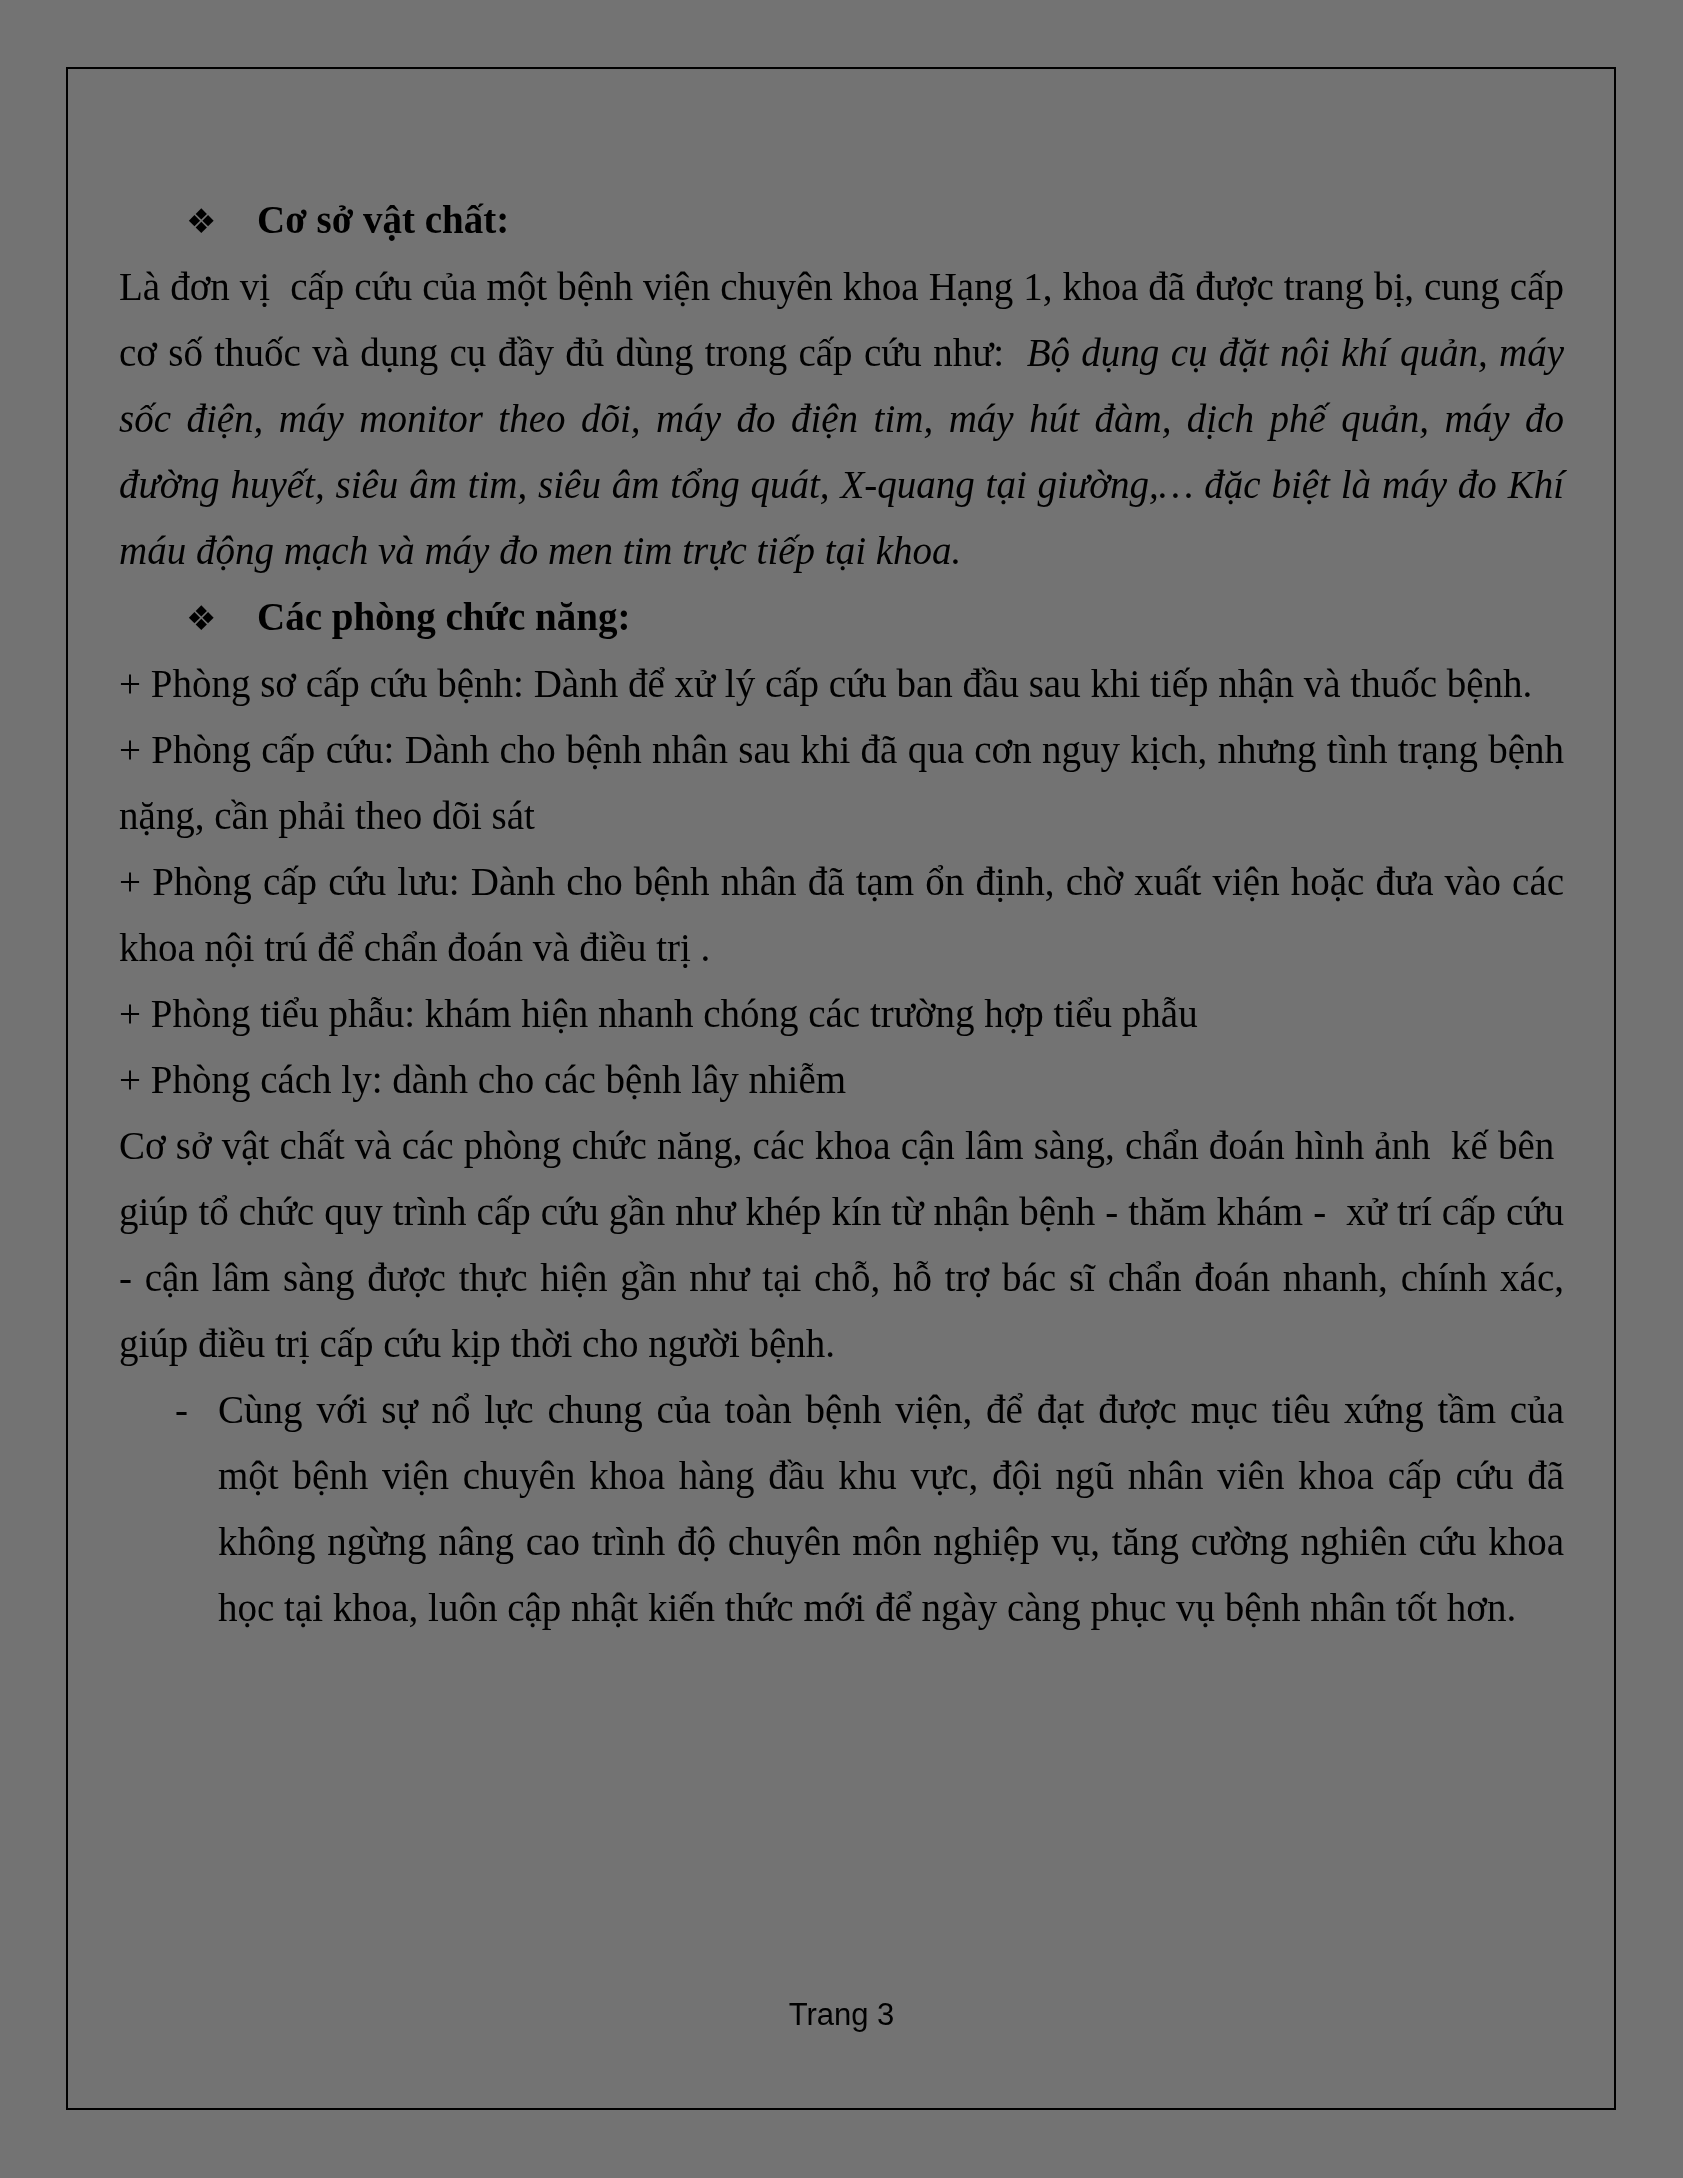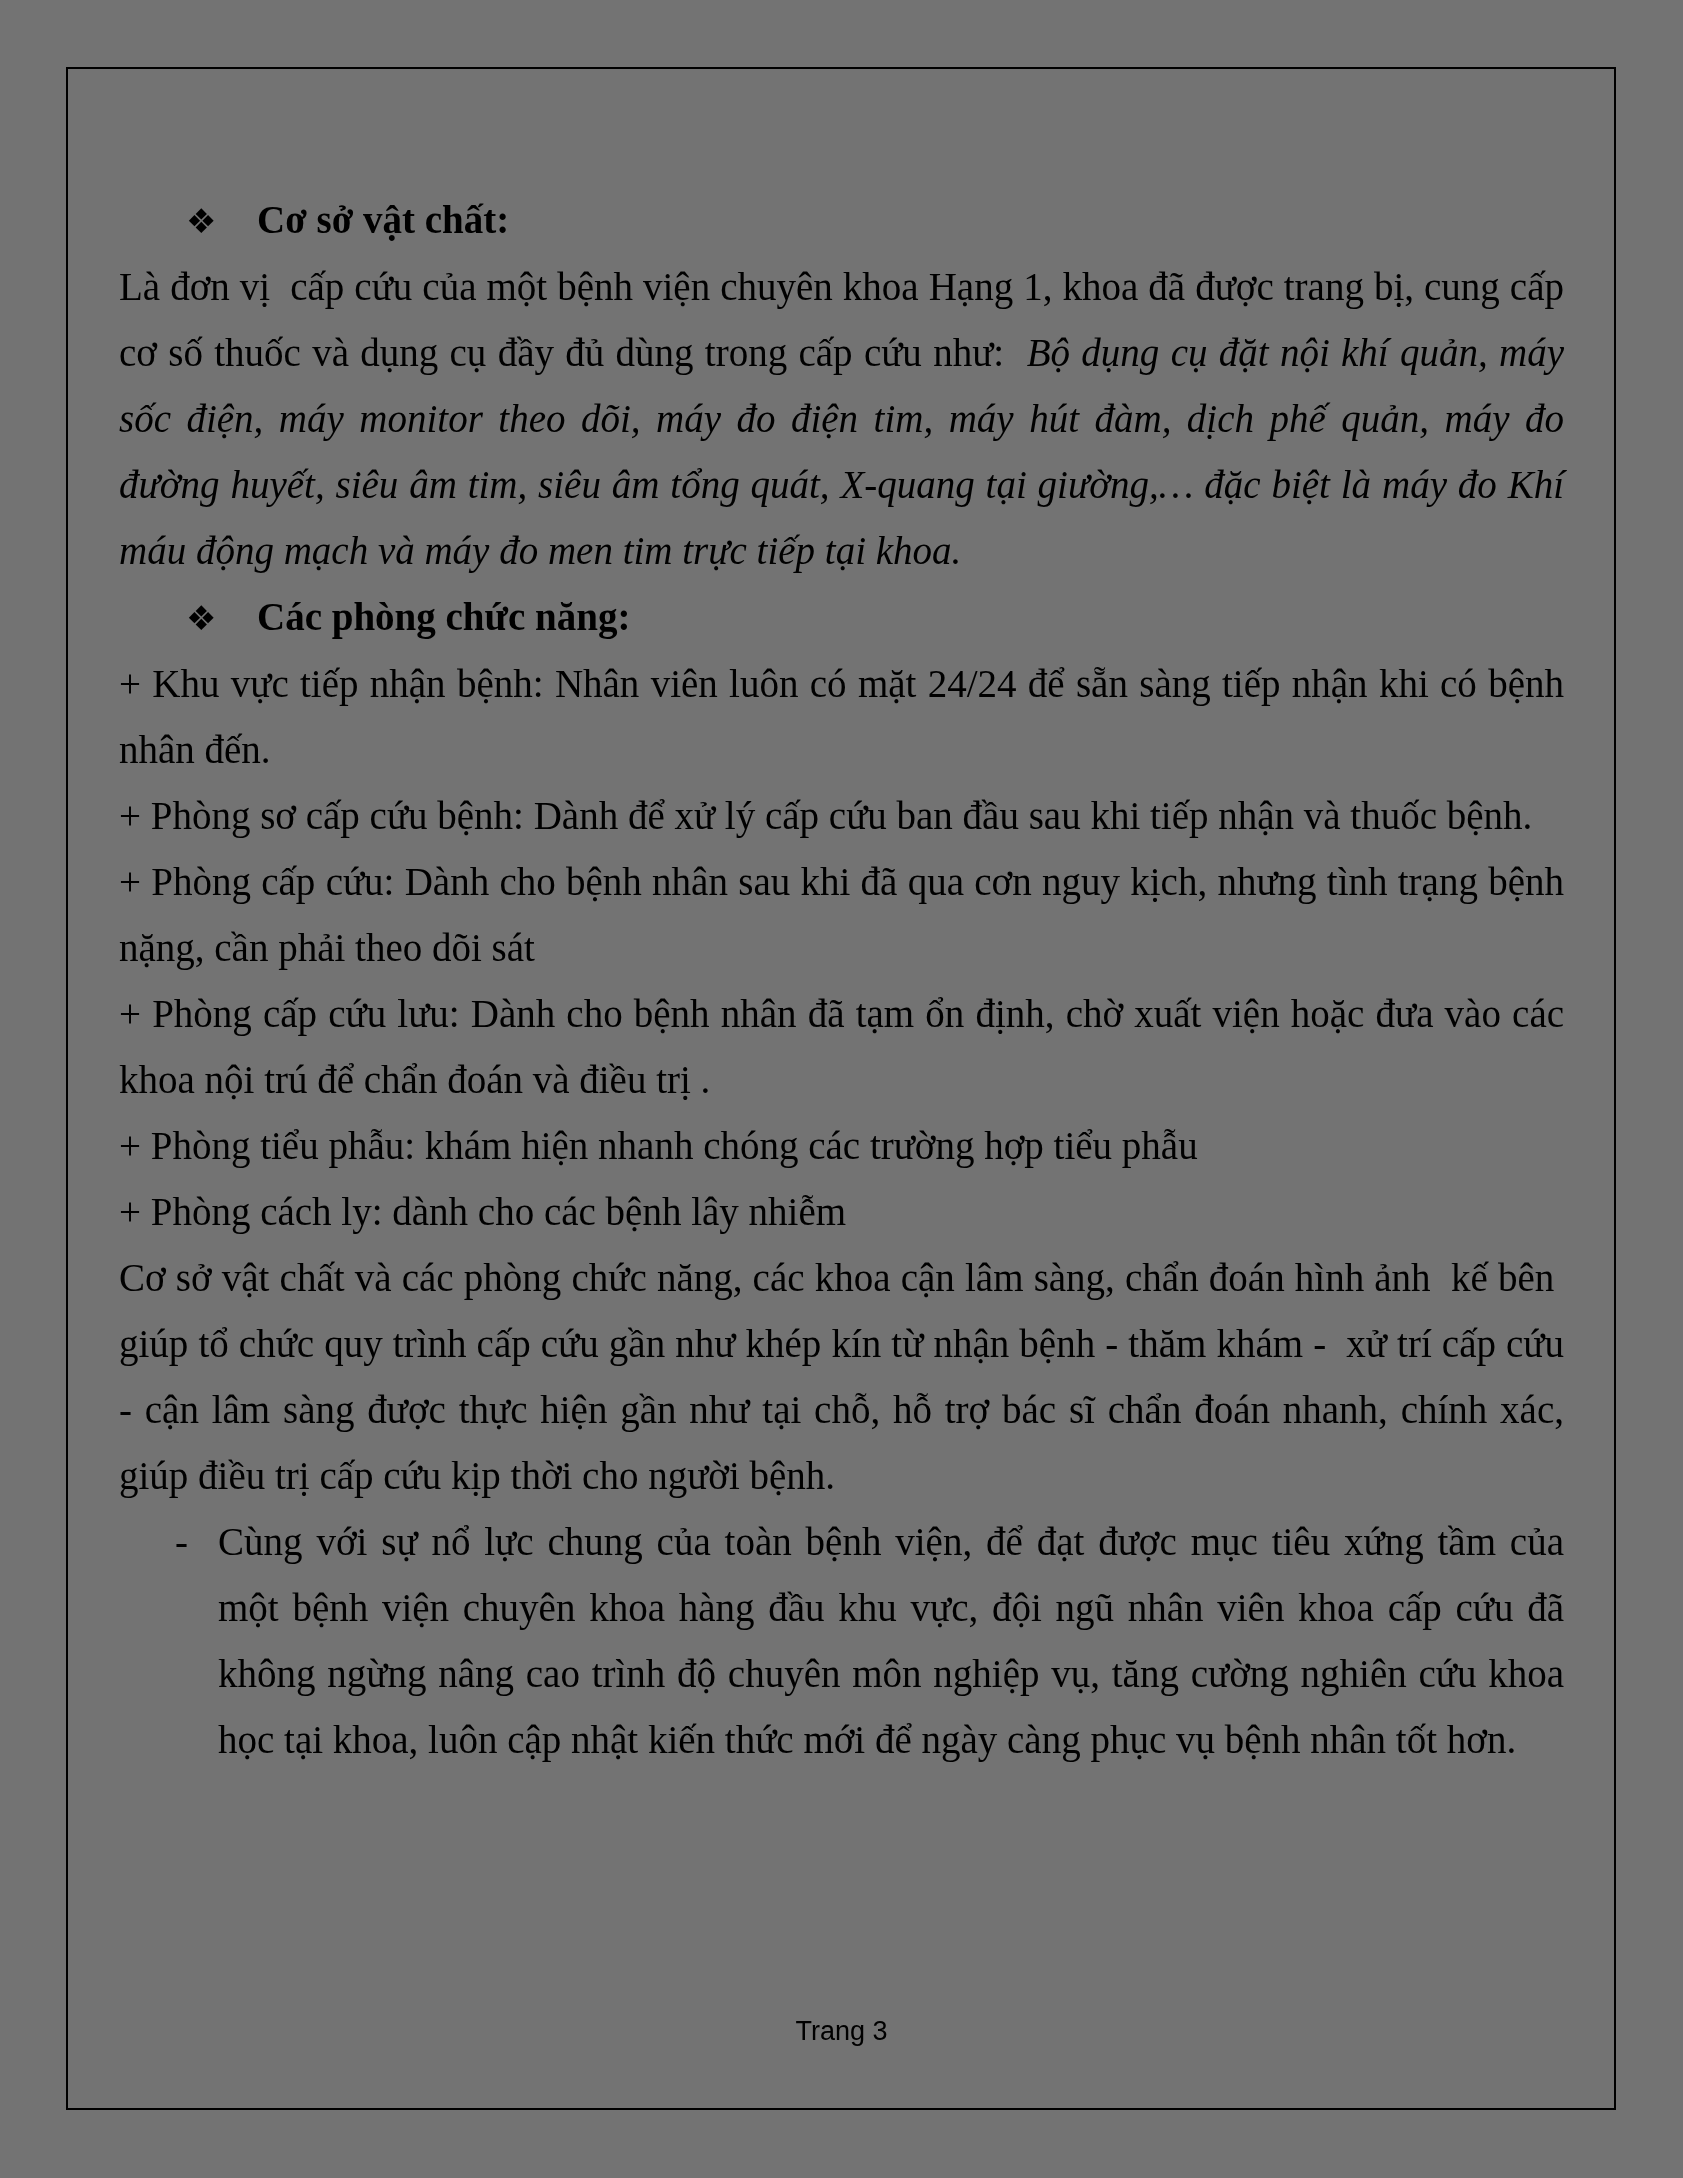--- a/index.html
+++ b/index.html
@@ -61,40 +61,38 @@
     text-indent: 0;
   }
   .italic { font-style: italic; }
   .footer {
     position: absolute;
     left: 0;
     top: 1995px;
     width: 100%;
     text-align: center;
     font-family: "Liberation Sans", "DejaVu Sans", sans-serif;
-    font-size: 27px;
+    font-size: 31px;
     line-height: 40px;
-    margin-top: 16px;
   }
 </style>
 </head>
 <body>
 
 <div class="page">
   <div class="border-frame"></div>
 
   <div class="content">
 
     <p class="h-diamond"><span class="bullet">❖</span><span>Cơ sở vật chất:</span></p>
 
     <p class="para"><span>Là đơn vị&nbsp; cấp cứu của một bệnh viện chuyên khoa Hạng 1, khoa đã được trang bị, cung cấp cơ số thuốc và dụng cụ đầy đủ dùng trong cấp cứu như:&nbsp; </span><span class="italic">Bộ dụng cụ đặt nội khí quản, máy sốc điện, máy monitor theo dõi, máy đo điện tim, máy hút đàm, dịch phế quản, máy đo đường huyết, siêu âm tim, siêu âm tổng quát, X-quang tại giường,… đặc biệt là máy đo Khí máu động mạch và máy đo men tim trực tiếp tại khoa.</span></p>
 
     <p class="h-diamond"><span class="bullet">❖</span><span>Các phòng chức năng:</span></p>
 
-    <p class="para">+ Khu vực tiếp nhận bệnh: Nhân viên luôn có mặt 24/24 để sẵn sàng tiếp nhận khi có bệnh nhân đến.</p>
     <p class="para">+ Phòng sơ cấp cứu bệnh: Dành để xử lý cấp cứu ban đầu sau khi tiếp nhận và thuốc bệnh.</p>
     <p class="para">+ Phòng cấp cứu: Dành cho bệnh nhân sau khi đã qua cơn nguy kịch, nhưng tình trạng bệnh nặng, cần phải theo dõi sát</p>
     <p class="para">+ Phòng cấp cứu lưu: Dành cho bệnh nhân đã tạm ổn định, chờ xuất viện hoặc đưa vào các khoa nội trú để chẩn đoán và điều trị .</p>
     <p class="para">+ Phòng tiểu phẫu: khám hiện nhanh chóng các trường hợp tiểu phẫu</p>
     <p class="para">+ Phòng cách ly: dành cho các bệnh lây nhiễm</p>
 
     <p class="para">Cơ sở vật chất và các phòng chức năng, các khoa cận lâm sàng, chẩn đoán hình ảnh&nbsp; kế bên&nbsp; giúp tổ chức quy trình cấp cứu gần như khép kín từ nhận bệnh - thăm khám -&nbsp; xử trí cấp cứu - cận lâm sàng được thực hiện gần như tại chỗ, hỗ trợ bác sĩ chẩn đoán nhanh, chính xác, giúp điều trị cấp cứu kịp thời cho người bệnh.</p>
 
 
     <p class="dash-item"><span class="dash">-</span><span>Cùng với sự nổ lực chung của toàn bệnh viện, để đạt được mục tiêu xứng tầm của một bệnh viện chuyên khoa hàng đầu khu vực, đội ngũ nhân viên khoa cấp cứu đã không ngừng nâng cao trình độ chuyên môn nghiệp vụ, tăng cường nghiên cứu khoa học tại khoa, luôn cập nhật kiến thức mới để ngày càng phục vụ bệnh nhân tốt hơn.</span></p>

